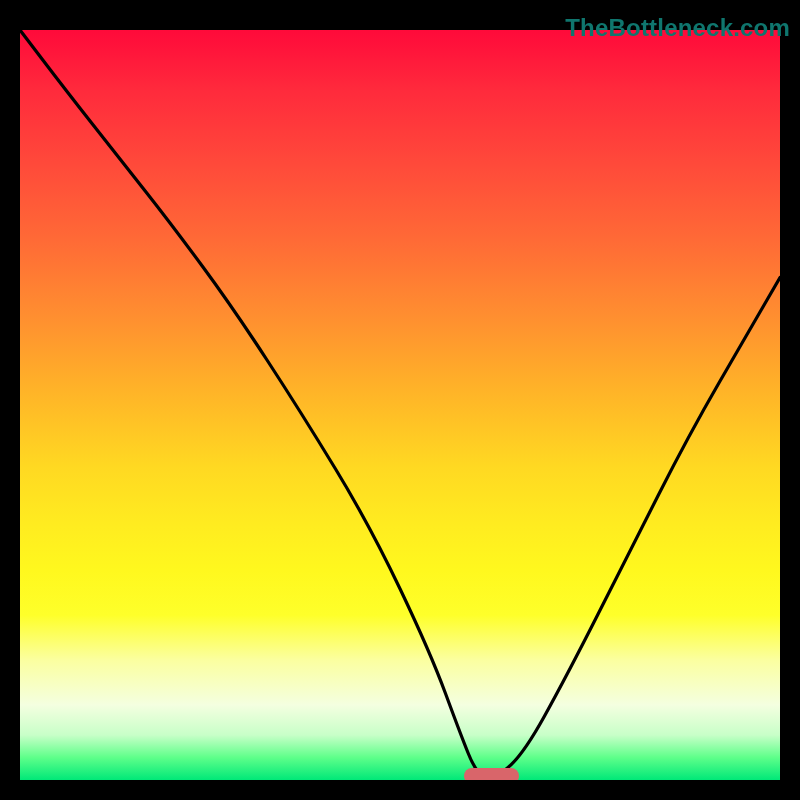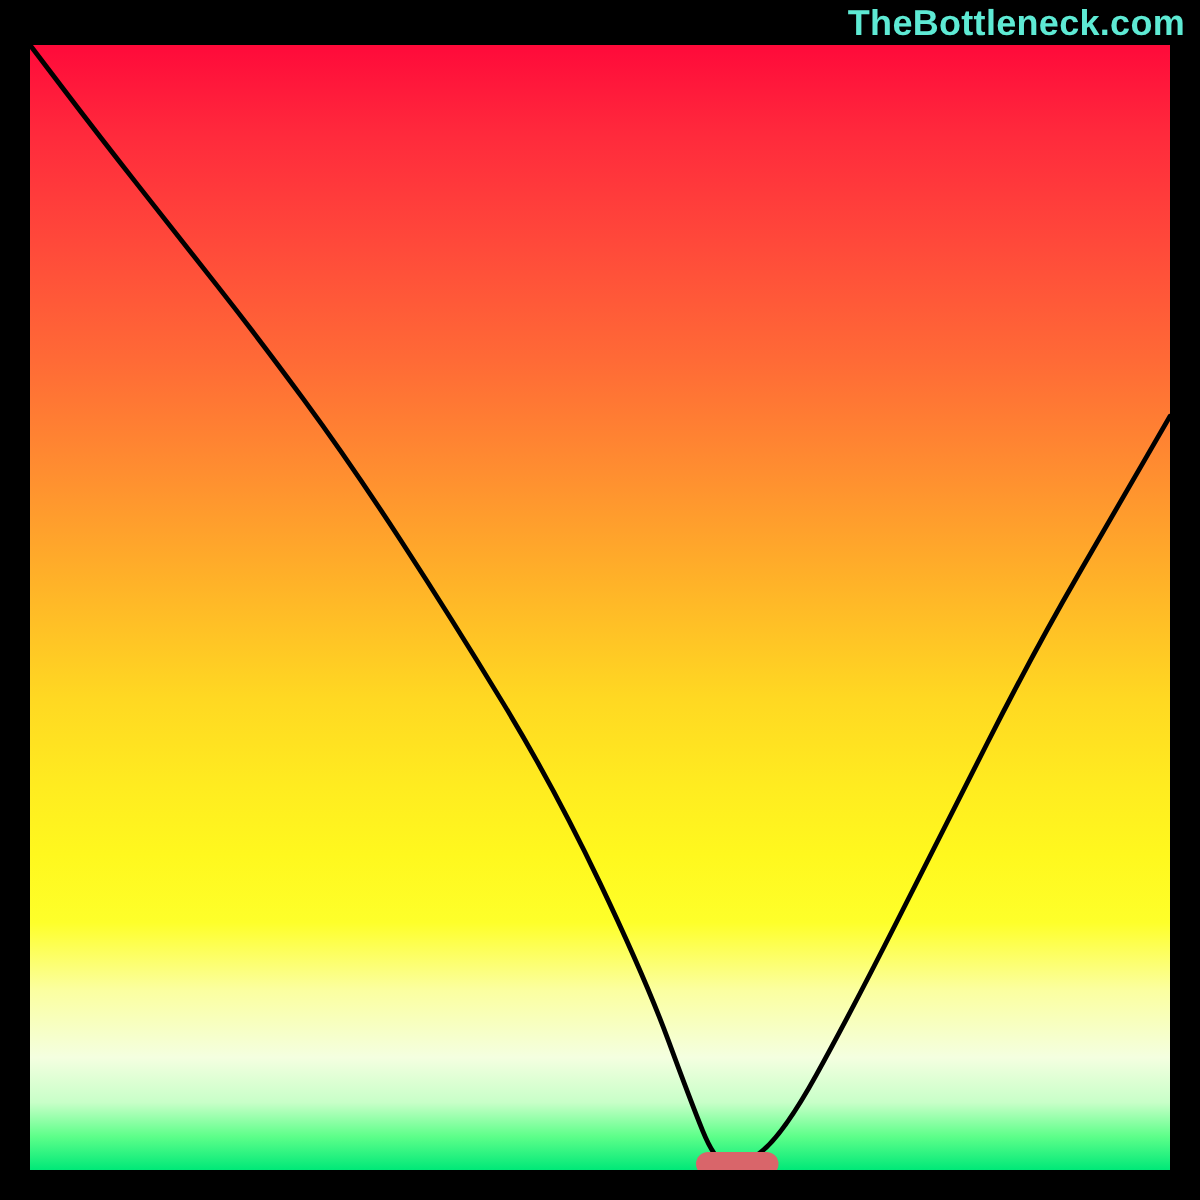--- a/index.html
+++ b/index.html
@@ -12,23 +12,23 @@
     font-family: Arial, Helvetica, sans-serif;
   }
   .frame {
     position: relative;
     width: 800px;
     height: 800px;
     background: #000;
   }
   .watermark {
     position: absolute;
-    top: 2px;
+    top: 14px;
     right: 10px;
-    color: #5eead4;
+    color: #0f766e;
     font-size: 24px;
     font-weight: bold;
     z-index: 10;
     letter-spacing: 0.2px;
   }
   .plot-area {
     position: absolute;
     left: 20px;
     top: 30px;
     width: 760px;

